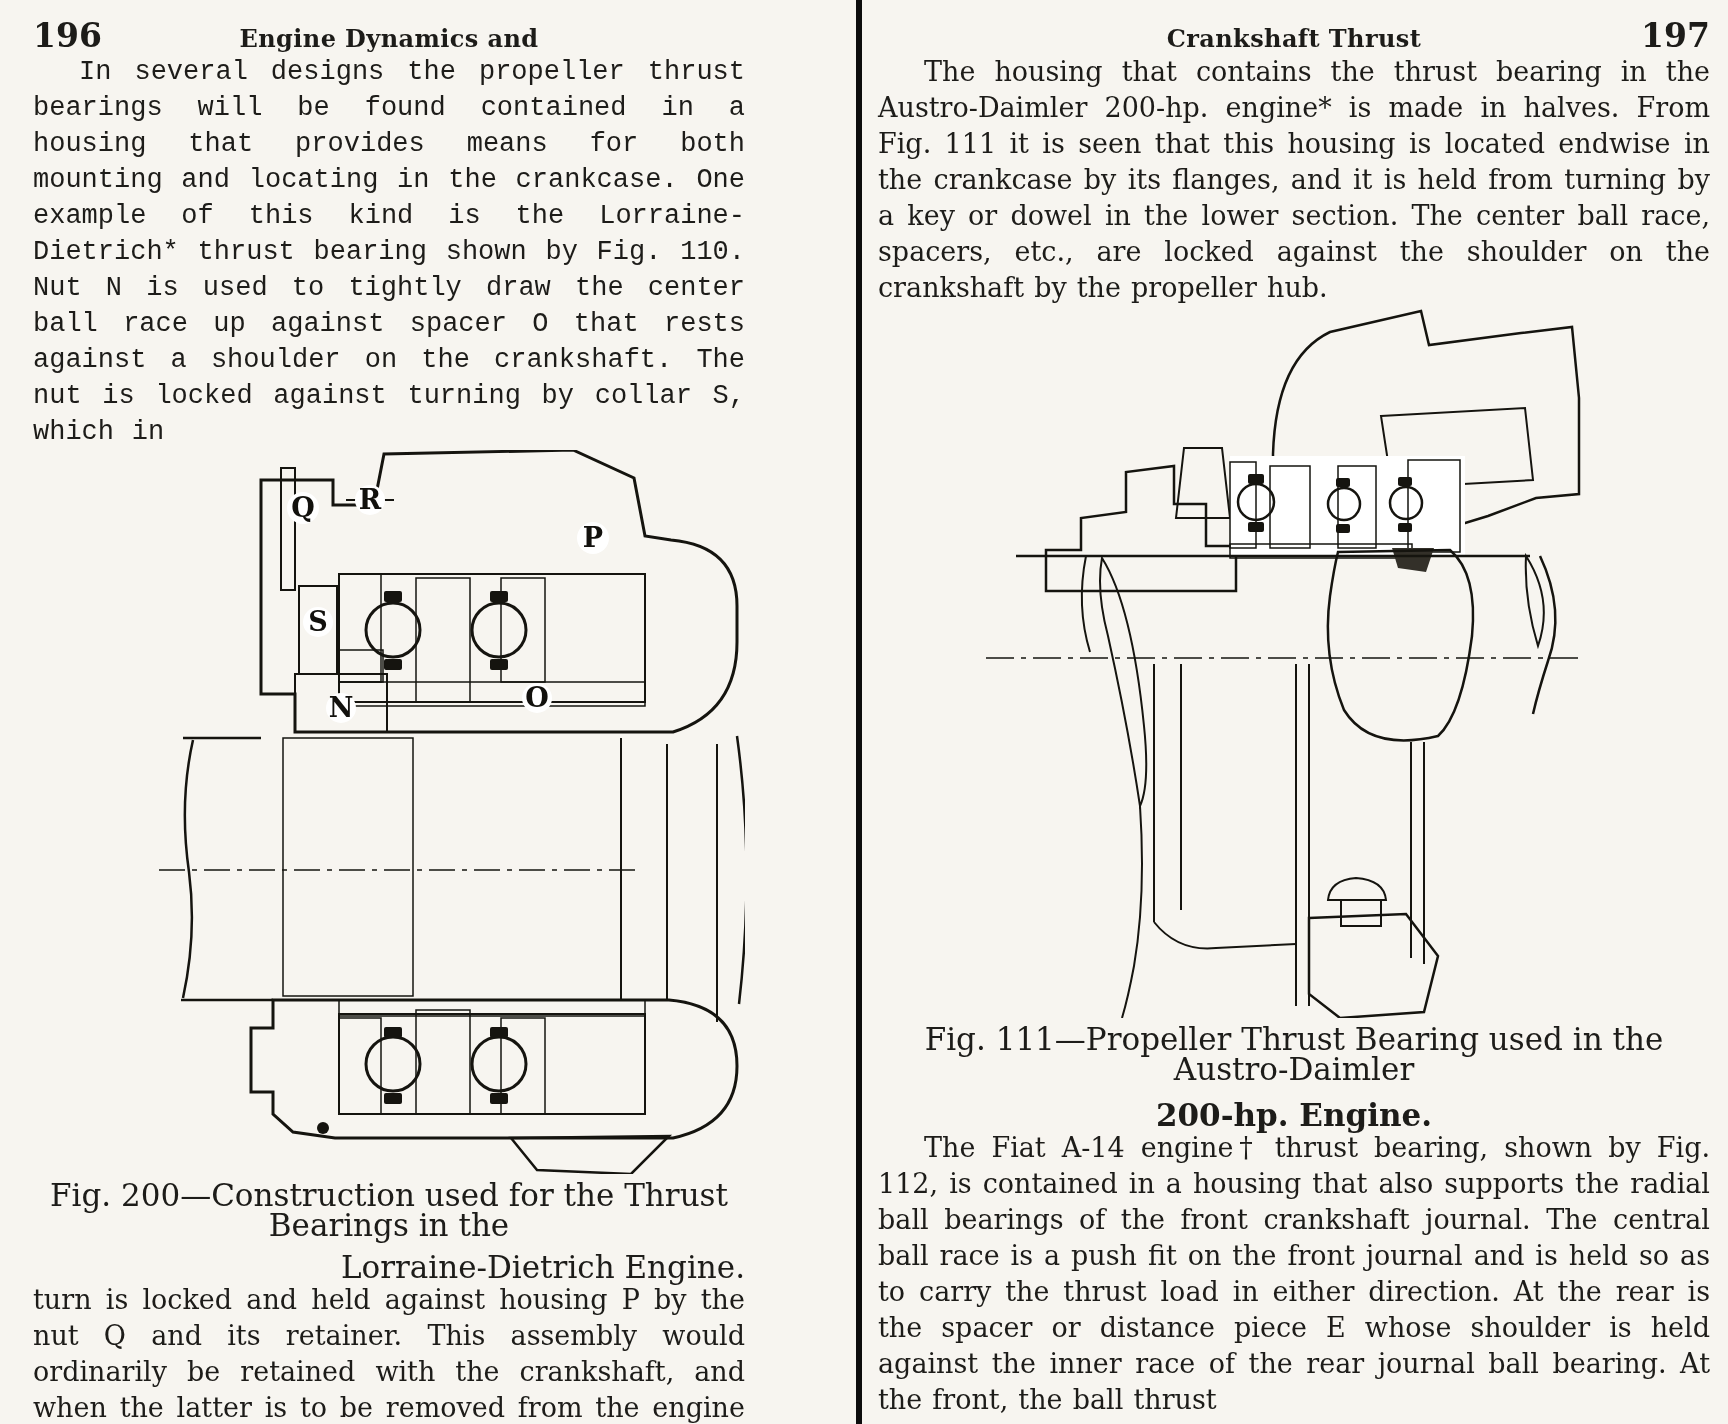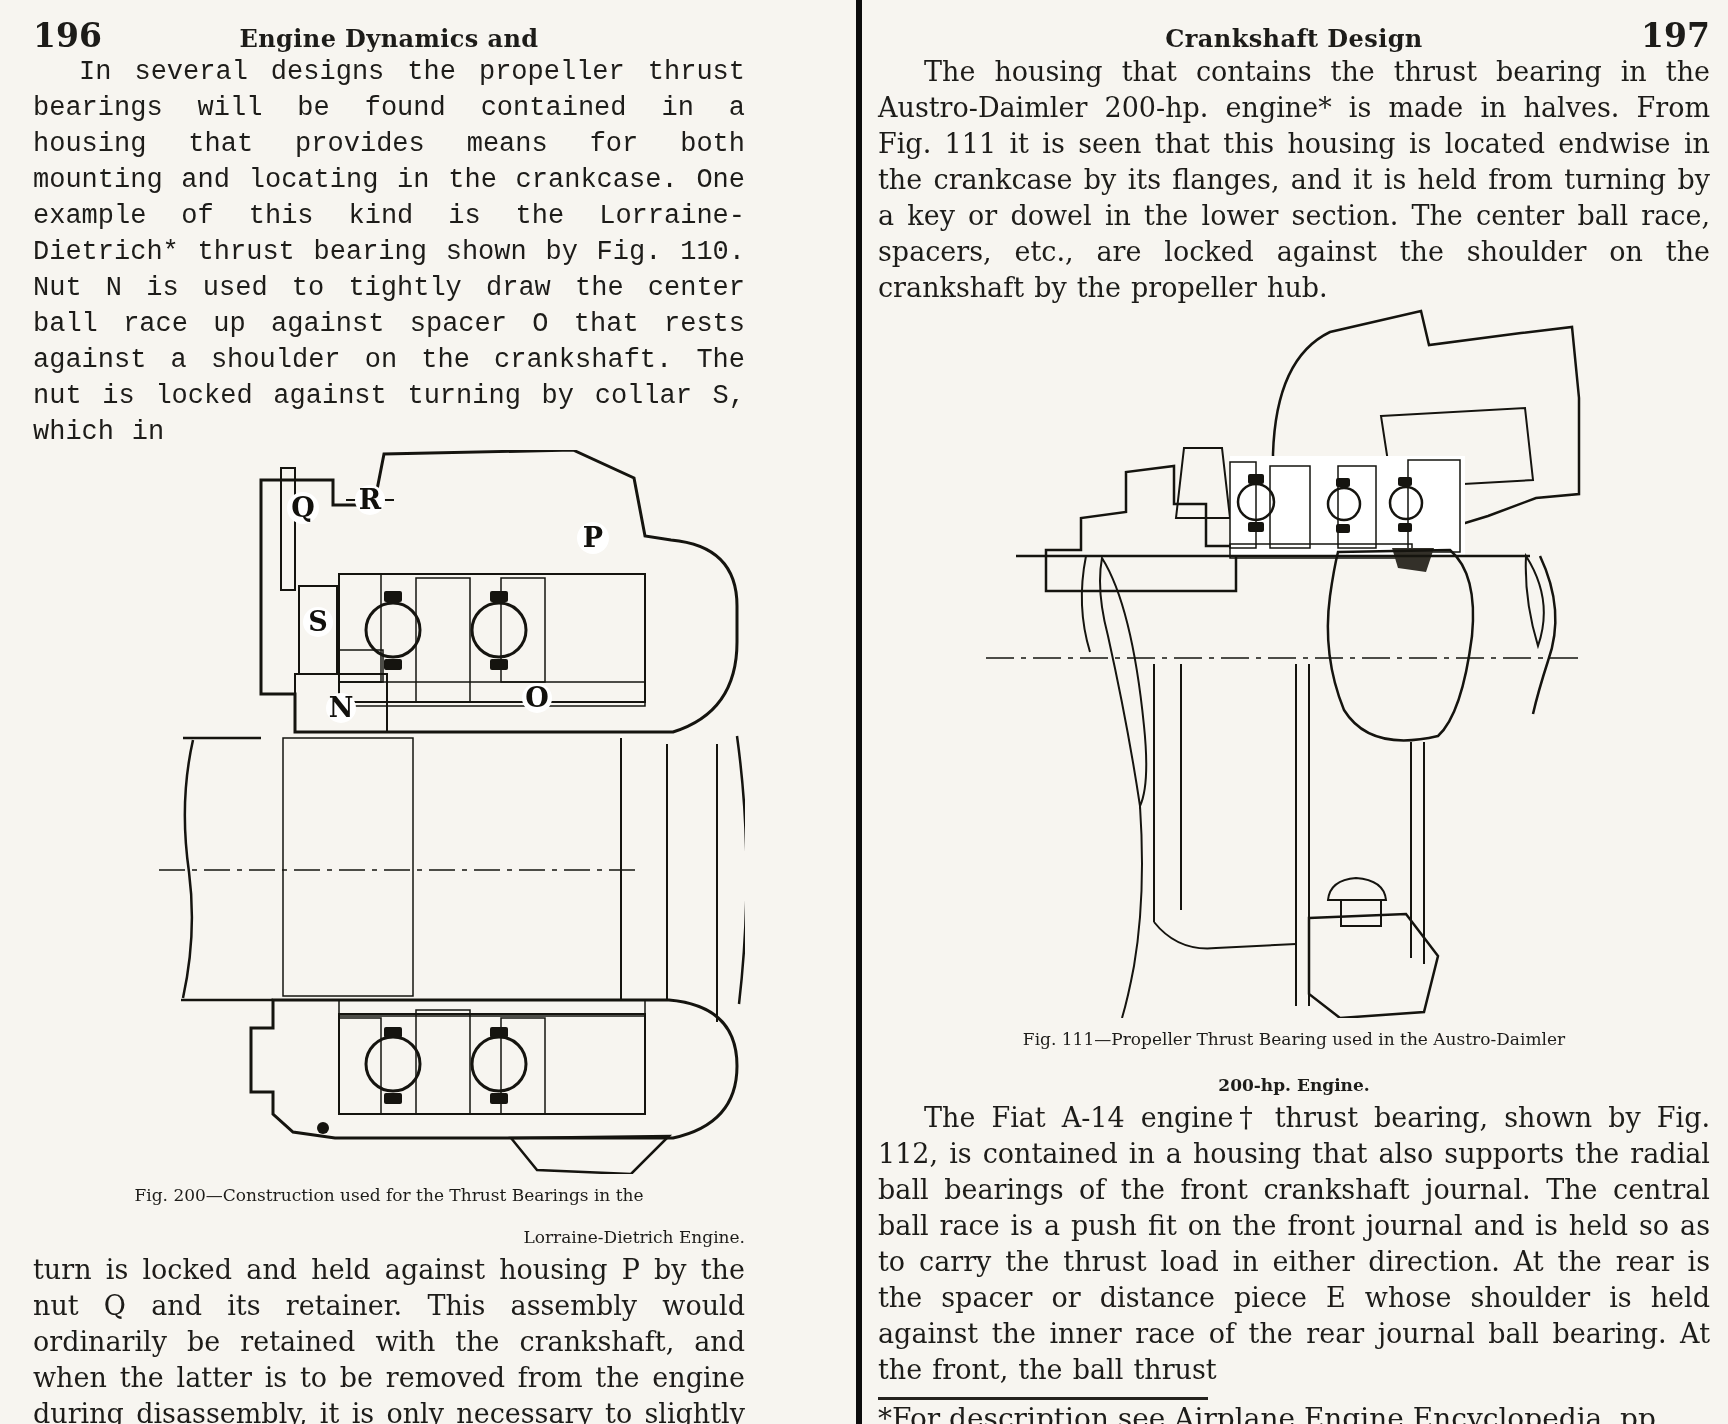--- a/index.html
+++ b/index.html
@@ -14,21 +14,21 @@
   #page-right{left:878px;width:832px;}
   .running-row{display:flex;align-items:baseline;margin-top:16px;height:38px;}
   .running-head{font-weight:bold;font-size:24px;letter-spacing:.4px;text-align:center;flex:1;}
   .pageno{font-weight:bold;font-size:33px;width:90px;}
   .pageno.right{text-align:right;}
   p.body{font-size:27px;line-height:36px;text-align:justify;margin:0;word-spacing:1.5px;}
   .indent{text-indent:46px;}
   .p1l{margin-top:22px;font-family:Liberation Mono, monospace;}
   .p1r{margin-top:22px;}
   .figwrap{text-align:center;}
-  .caption{font-size:17px;line-height:30px;text-align:center;margin:6px 0 0 0;}
+  .caption{font-size:31px;line-height:30px;text-align:center;margin:6px 0 0 0;}
   .p2l{margin-top:18px;}
   .p2r{margin-top:12px;}
   .fnrule{width:330px;border:none;border-top:3px solid #24221e;margin:9px 0 5px 0;}
   .footnote{font-size:28px;line-height:27px;margin:0;text-align:left;}
   svg{display:block;margin:0 auto;}
   .ol{stroke:#15140f;fill:none;}
   .lbl{font-family:"DejaVu Serif",serif;font-weight:bold;font-size:27px;fill:#12110d;text-anchor:middle;}
   .halo{fill:#ffffff;}
 </style>
 </head>
@@ -121,21 +121,21 @@
   <p class="caption">Fig. 200—Construction used for the Thrust Bearings in the</p>
   <p class="caption" style="margin-top:12px;text-align:right;">Lorraine-Dietrich Engine.</p>
 
   <p class="body p2l">turn is locked and held against housing P by the nut Q and its retainer.  This assembly would ordinarily be retained with the crankshaft, and when the latter is to be removed from the engine during disassembly, it is only necessary to slightly back off the nut R.  This nut is used to draw up housing P so that its shoulder rests tightly against the crankcase.</p>
 
 </div>
 
 <div class="page" id="page-right">
   <div class="running-row">
     <span class="pageno"></span>
-    <span class="running-head">Crankshaft Design</span>
+    <span class="running-head">Crankshaft Thrust</span>
     <span class="pageno right">197</span>
   </div>
 
   <p class="body indent p1r">The housing that contains the thrust bearing in the Austro-Daimler 200-hp. engine* is made in halves.  From Fig. 111 it is seen that this housing is located endwise in the crankcase by its flanges, and it is held from turning by a key or dowel in the lower section.  The center ball race, spacers, etc., are locked against the shoulder on the crankshaft by the propeller hub.</p>
 
   <div class="figwrap">
     <svg width="832" height="712" viewBox="0 0 832 712">
       <defs>
         <pattern id="hA2" width="10" height="10" patternUnits="userSpaceOnUse" patternTransform="rotate(45)">
           <line x1="1" y1="0" x2="1" y2="10" stroke="#2a2822" stroke-width="1.7"></line>

